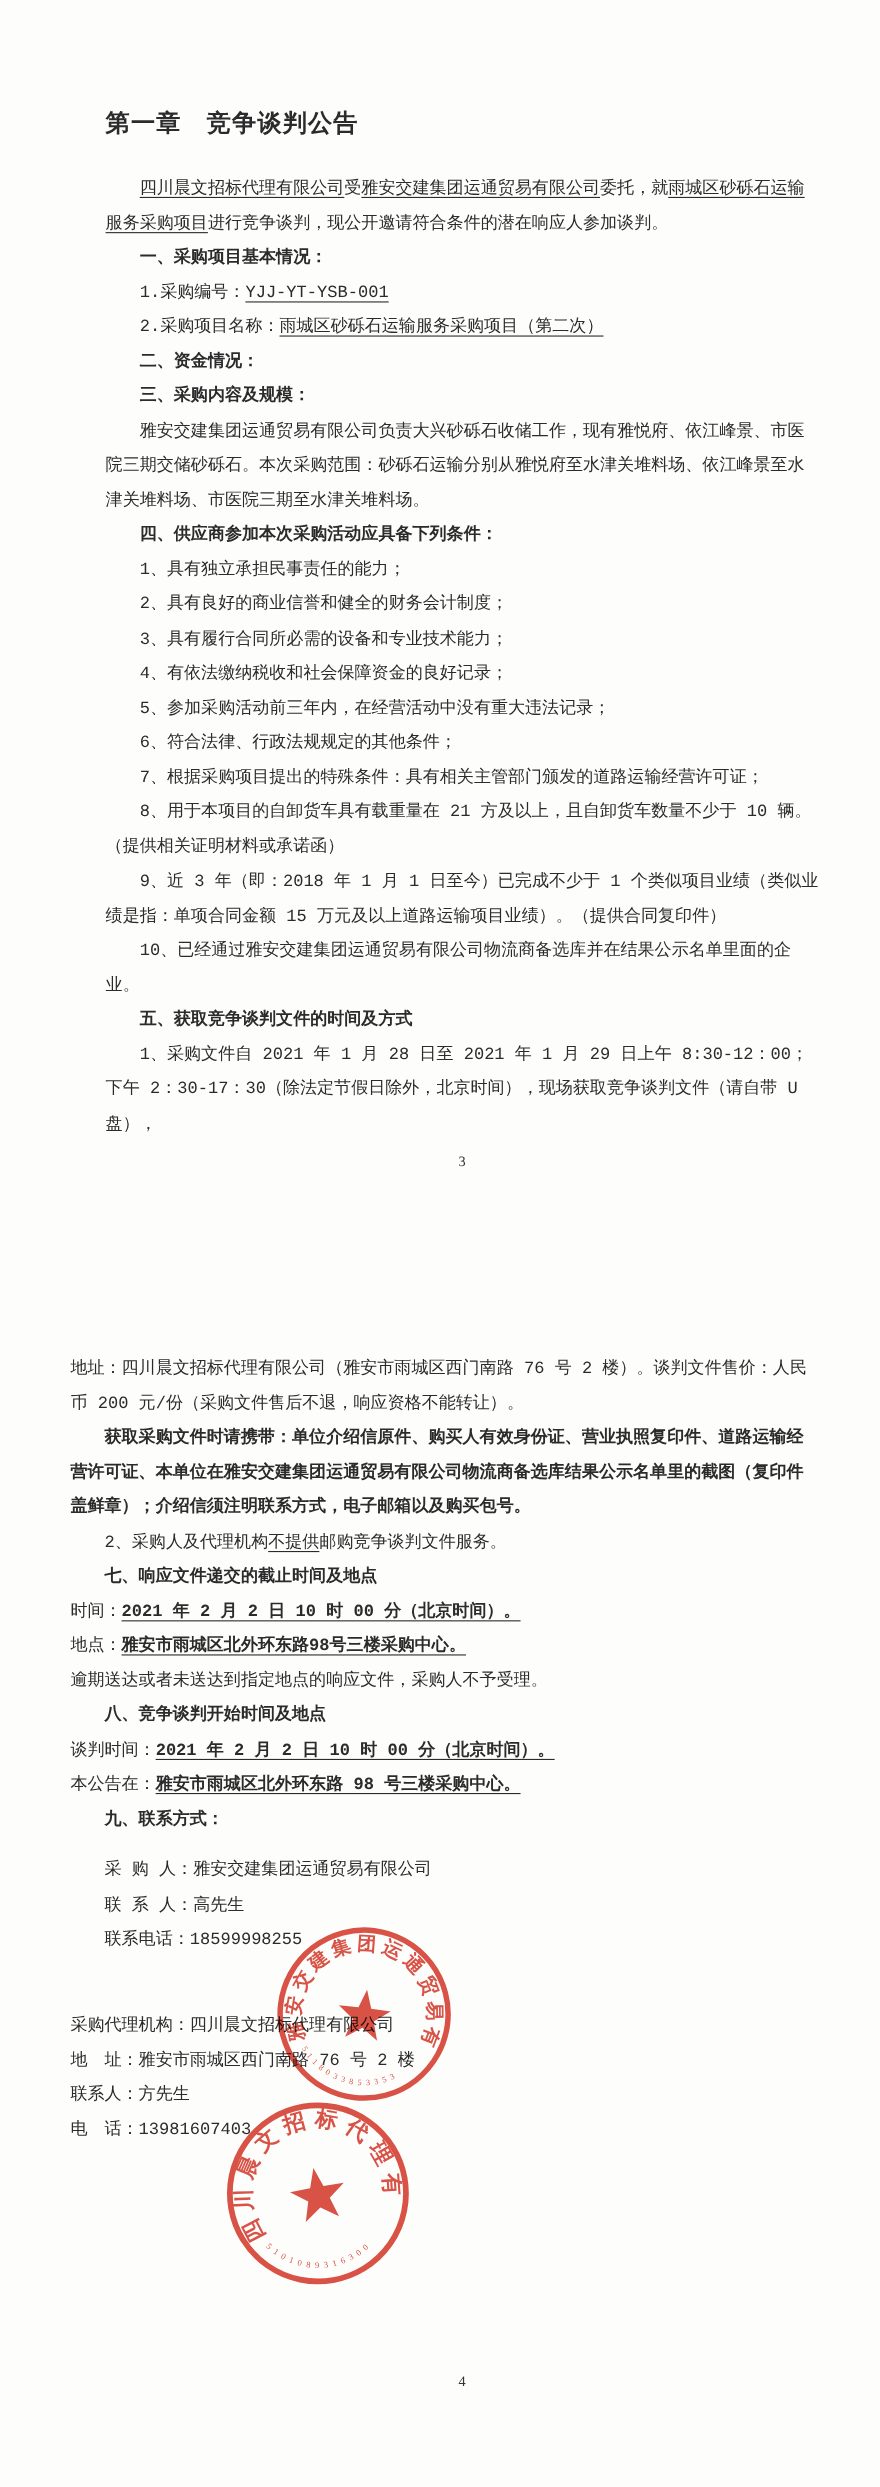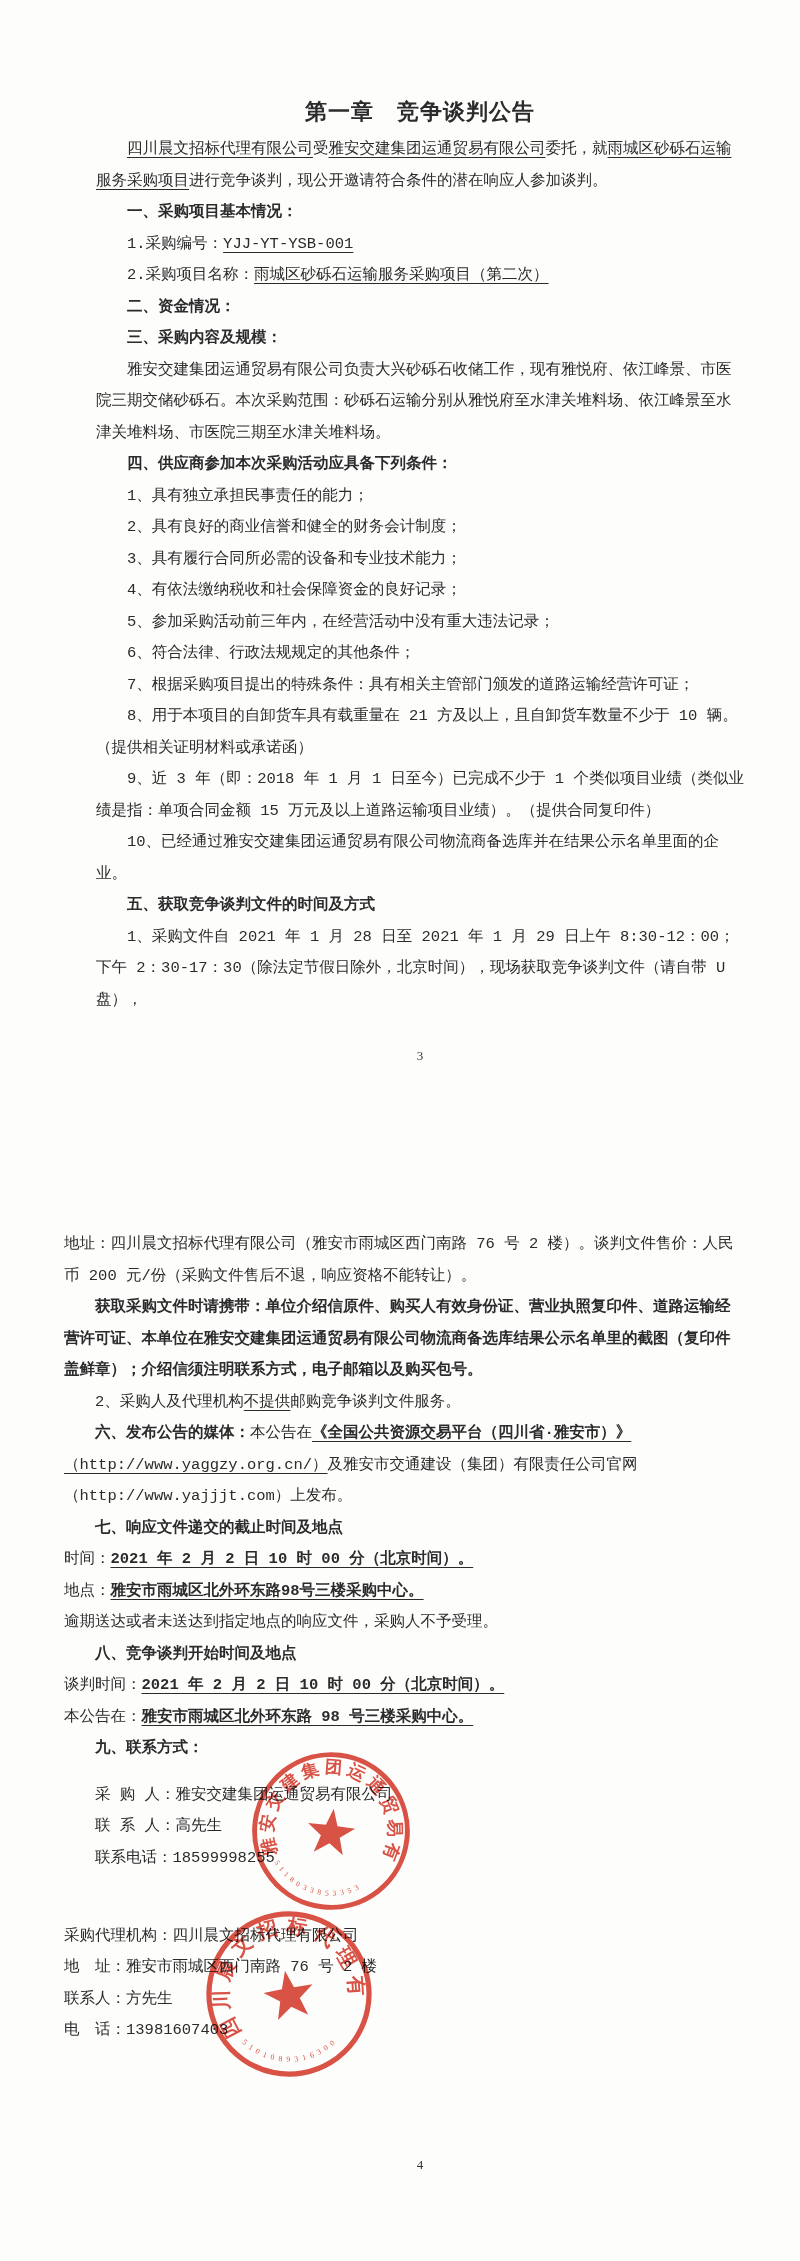--- a/index.html
+++ b/index.html
@@ -5,22 +5,22 @@
   html,body{margin:0;padding:0;background:#f3f3f1;}
   .doc{
     width:800px;height:2261px;margin:0 auto;background:#fdfdfc;position:relative;
     font-family:"Liberation Serif","DejaVu Serif",serif;
     color:#2b2b2b;font-size:15.5px;overflow:hidden;
   }
   .page{position:relative;}
   .page1{height:1105px;padding:92px 56px 0 96px;box-sizing:border-box;}
   .page2{height:1156px;padding:124px 56px 0 64px;box-sizing:border-box;}
   h1{
-    font-size:22px;font-weight:bold;text-align:center;
-    margin:0 0 2px 0;line-height:40px;letter-spacing:1px;
+    font-size:22px;font-weight:bold;text-align:left;
+    margin:0 0 24px 0;line-height:40px;letter-spacing:1px;
   }
   p{margin:0;line-height:31.5px;font-family:Liberation Mono, monospace;}
   .indent{text-indent:2em;}
   .bold{font-weight:bold;}
   .u{text-decoration:underline;text-underline-offset:4px;text-decoration-thickness:1px;}
   .pagenum{
     position:absolute;left:96px;width:648px;text-align:center;
     font-size:13px;color:#333;
   }
   .page1 .pagenum{top:1048px;}
@@ -74,21 +74,20 @@
   </section>
 
   <section class="page page2">
 
     <p>地址：四川晨文招标代理有限公司（雅安市雨城区西门南路 76 号 2 楼）。谈判文件售价：人民币 200 元/份（采购文件售后不退，响应资格不能转让）。</p>
 
     <p class="indent bold">获取采购文件时请携带：单位介绍信原件、购买人有效身份证、营业执照复印件、道路运输经营许可证、本单位在雅安交建集团运通贸易有限公司物流商备选库结果公示名单里的截图（复印件盖鲜章）；介绍信须注明联系方式，电子邮箱以及购买包号。</p>
 
     <p class="indent"><span>2、采购人及代理机构</span><span class="u">不提供</span><span>邮购竞争谈判文件服务。</span></p>
 
-    <p class="indent"><span class="bold">六、发布公告的媒体：</span><span>本公告在</span><span class="bold u">《全国公共资源交易平台（四川省·雅安市）》</span><span class="u">（http://www.yaggzy.org.cn/）</span><span>及雅安市交通建设（集团）有限责任公司官网</span><span>（http://www.yajjjt.com）上发布。</span></p>
 
     <p class="indent bold">七、响应文件递交的截止时间及地点</p>
     <p><span>时间：</span><span class="bold u">2021 年 2 月 2 日 10 时 00 分（北京时间）。</span></p>
     <p><span>地点：</span><span class="bold u">雅安市雨城区北外环东路98号三楼采购中心。</span></p>
     <p>逾期送达或者未送达到指定地点的响应文件，采购人不予受理。</p>
 
     <p class="indent bold">八、竞争谈判开始时间及地点</p>
     <p><span>谈判时间：</span><span class="bold u">2021 年 2 月 2 日 10 时 00 分（北京时间）。</span></p>
     <p><span>本公告在：</span><span class="bold u">雅安市雨城区北外环东路 98 号三楼采购中心。</span></p>
 

